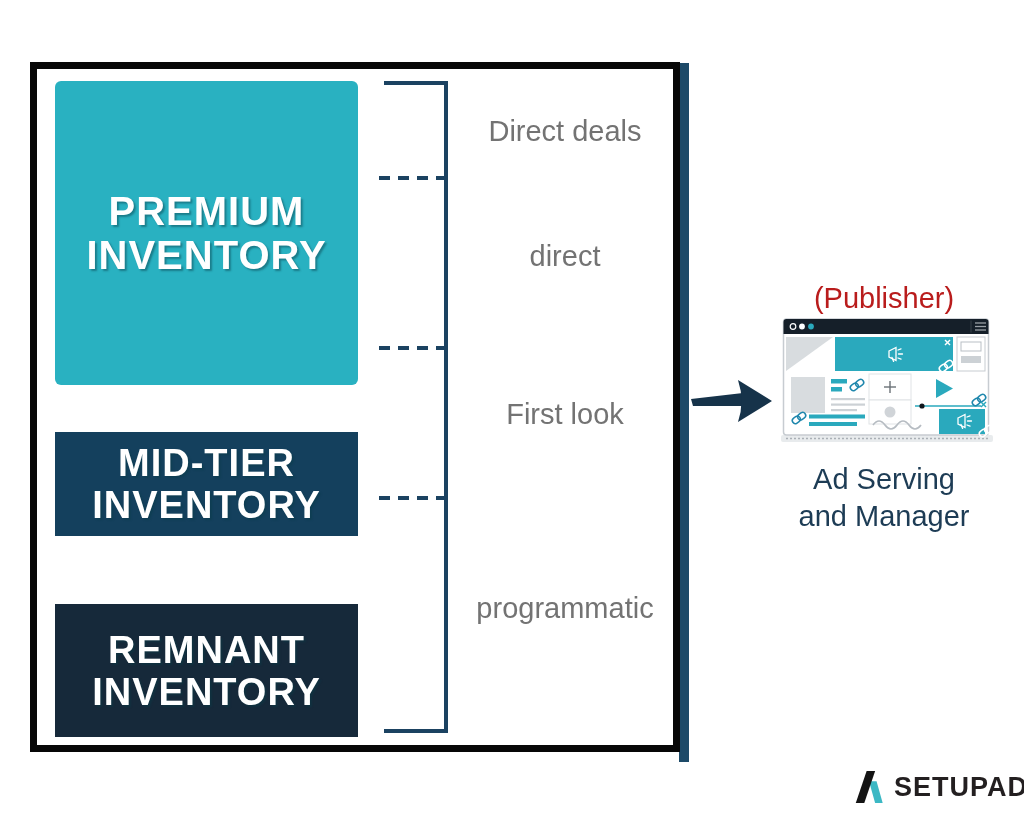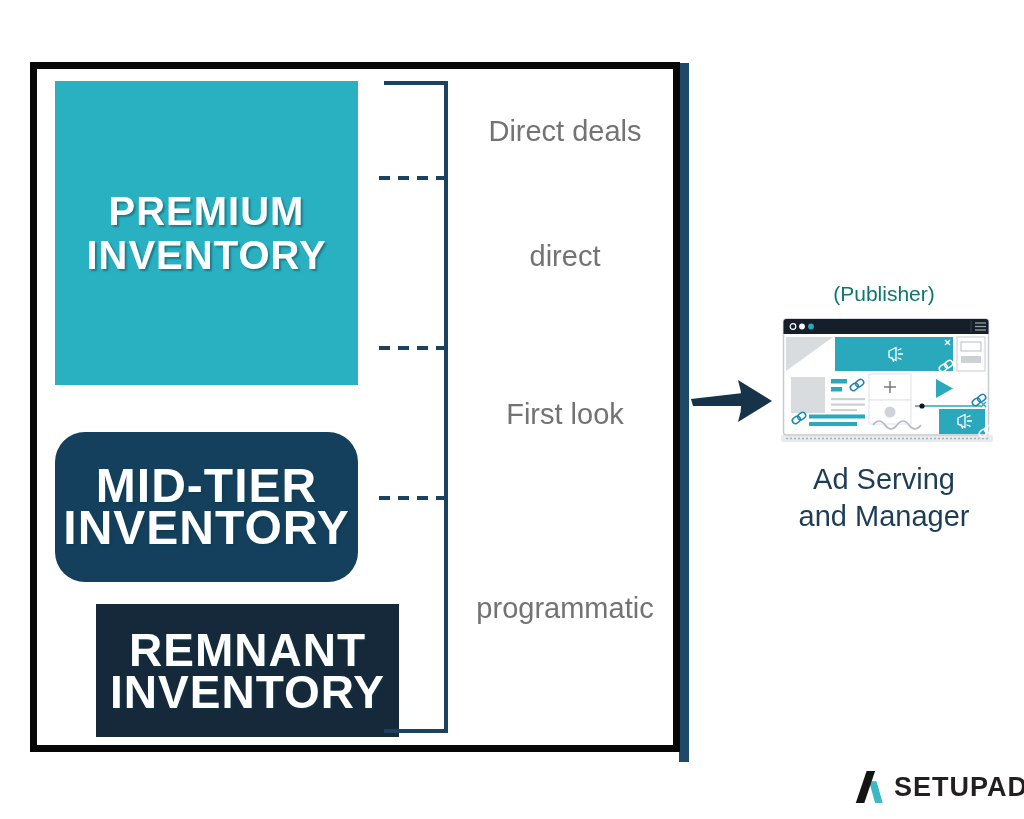--- a/index.html
+++ b/index.html
@@ -5,43 +5,43 @@
   html,body{margin:0;padding:0;background:#ffffff;}
   body{font-family:"Liberation Sans",sans-serif;}
   #canvas{position:relative;width:1024px;height:819px;background:#ffffff;overflow:hidden;}
 
   
   .right-accent{position:absolute;left:679px;top:63px;width:10px;height:699px;background:#1d4a68;}
   .outer-box{position:absolute;left:30px;top:62px;width:636px;height:676px;border:7px solid #070707;background:#ffffff;}
 
   
   .tier{position:absolute;left:55px;width:303px;display:flex;flex-direction:column;align-items:center;justify-content:center;color:#ffffff;font-weight:bold;text-align:center;letter-spacing:1px;text-shadow:2px 2px 2px rgba(8,60,72,.45);}
-  .tier-premium{top:81px;height:304px;background:#29b1c1;font-size:40px;line-height:44px;}
-  .tier-mid{top:432px;height:150px;background:#14405d;font-size:48px;line-height:42px;border-radius:30px;}
-  .tier-remnant{top:604px;height:133px;background:#16293a;font-size:46px;line-height:42px;margin-left:41px;}
+  .tier-premium{top:81px;height:304px;background:#29b1c1;font-size:40px;line-height:44px;border-radius:6px;}
+  .tier-mid{top:432px;height:104px;background:#14405d;font-size:38px;line-height:42px;}
+  .tier-remnant{top:604px;height:133px;background:#16293a;font-size:38px;line-height:42px;}
 
   
   .bracket-v{position:absolute;left:444px;top:81px;width:4px;height:652px;background:#1b4261;}
   .bracket-tick{position:absolute;height:4px;background:#1b4261;}
   .tick-top{left:384px;top:81px;width:62px;}
   .tick-bottom{left:384px;top:729px;width:62px;}
   .bracket-dash{position:absolute;left:379px;width:67px;height:4px;background:repeating-linear-gradient(90deg,#1b4261 0 11px,transparent 11px 19px);}
   .dash-1{top:176px;}
   .dash-2{top:346px;}
   .dash-3{top:496px;}
 
   
   .channel{position:absolute;left:452px;width:226px;text-align:center;color:#737373;font-size:29px;line-height:36px;}
   .channel-1{top:113px;}
   .channel-2{top:238px;}
   .channel-3{top:396px;}
   .channel-4{top:590px;left:442px;width:246px;}
 
   
-  .publisher-label{position:absolute;left:774px;top:282px;width:220px;text-align:center;color:#0f766e;font-size:21px;}
+  .publisher-label{position:absolute;left:774px;top:282px;width:220px;text-align:center;color:#b91c1c;font-size:29px;}
   .arrow-svg{position:absolute;left:688px;top:372px;}
   .browser-svg{position:absolute;left:781px;top:317px;}
   .network-caption{position:absolute;left:762px;top:461px;width:244px;text-align:center;color:#1d3c55;font-size:29px;line-height:37px;}
 
   
   .logo{position:absolute;left:852px;top:769px;display:flex;align-items:center;gap:8px;}
   .logo-text{color:#231f20;font-size:27px;font-weight:bold;letter-spacing:1px;}
 </style>
 </head>
 <body>

